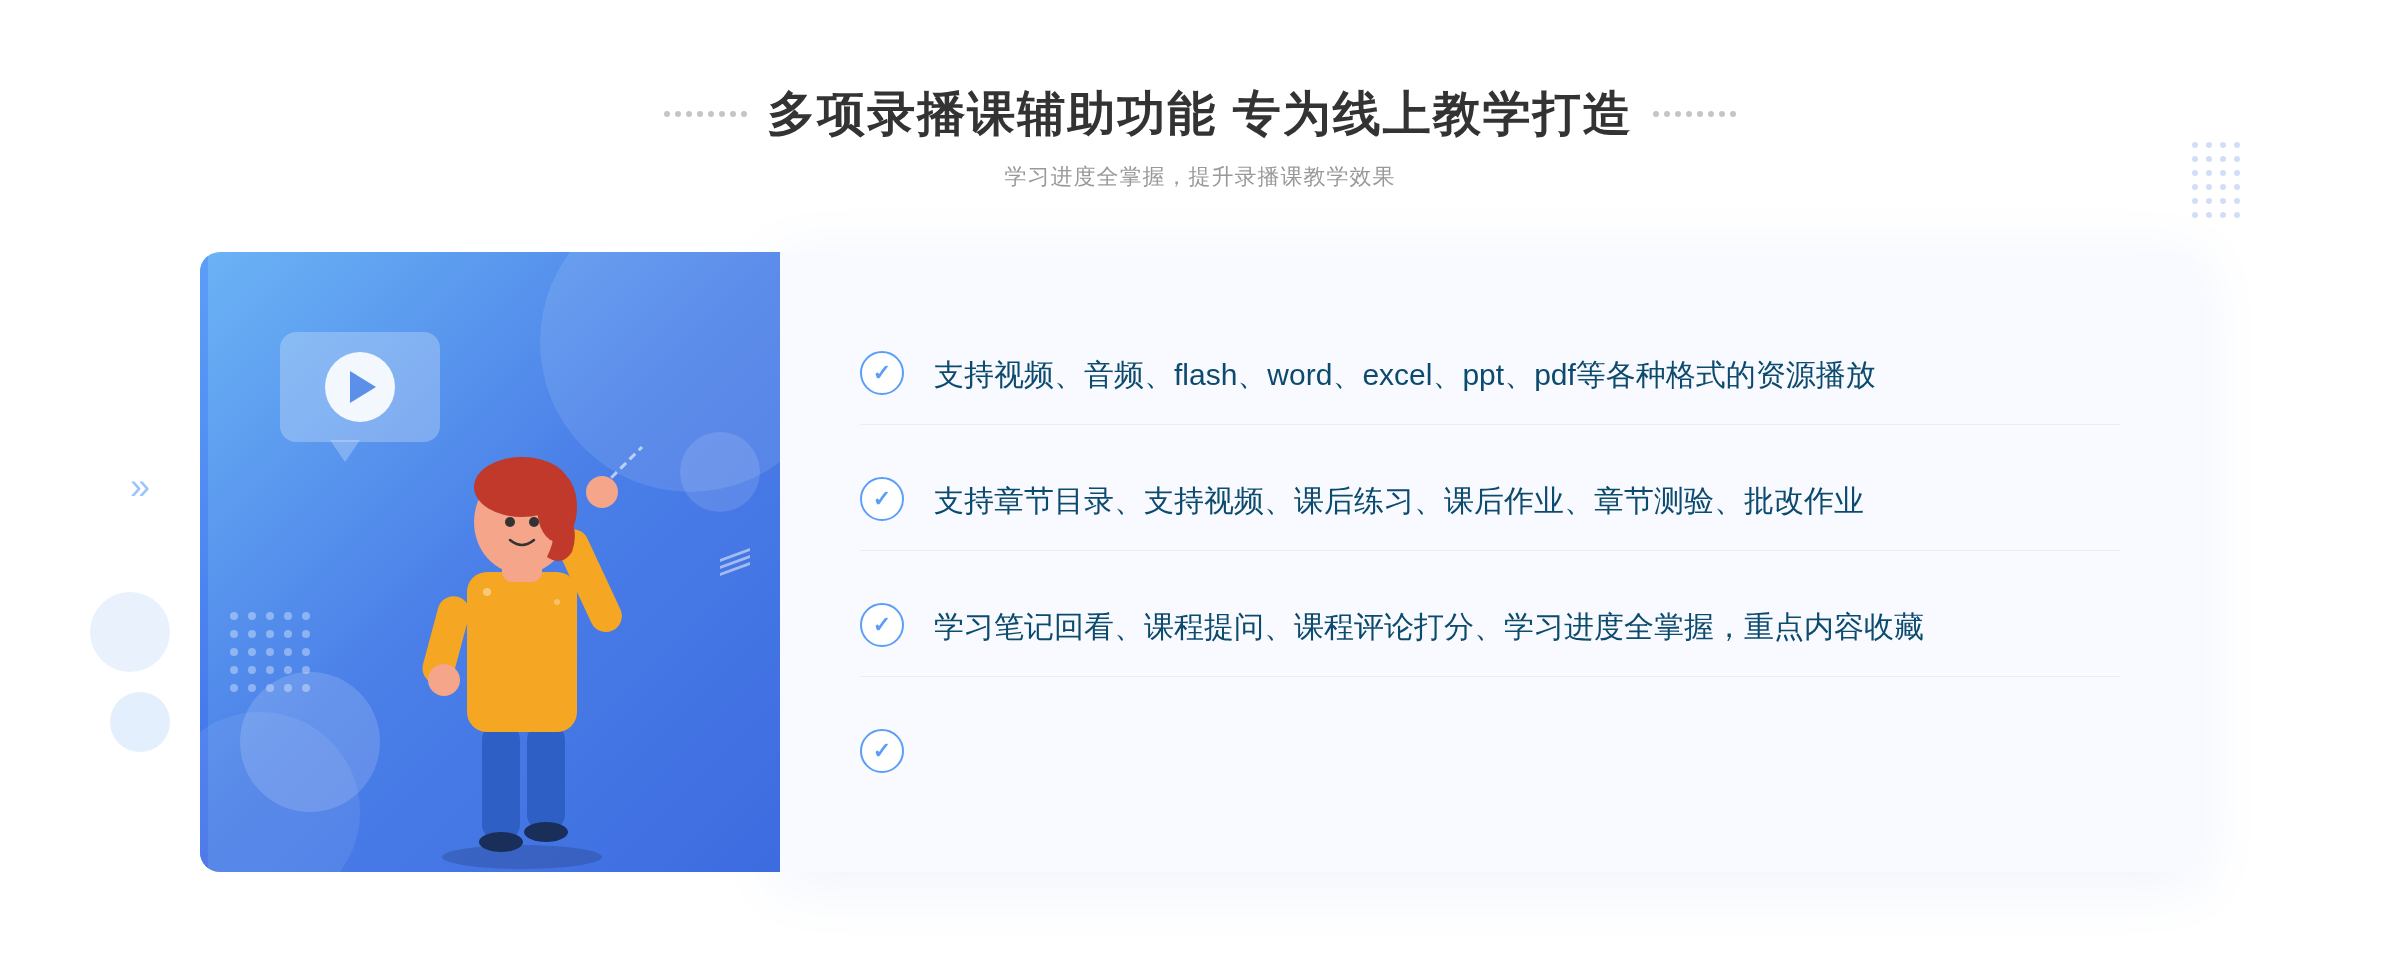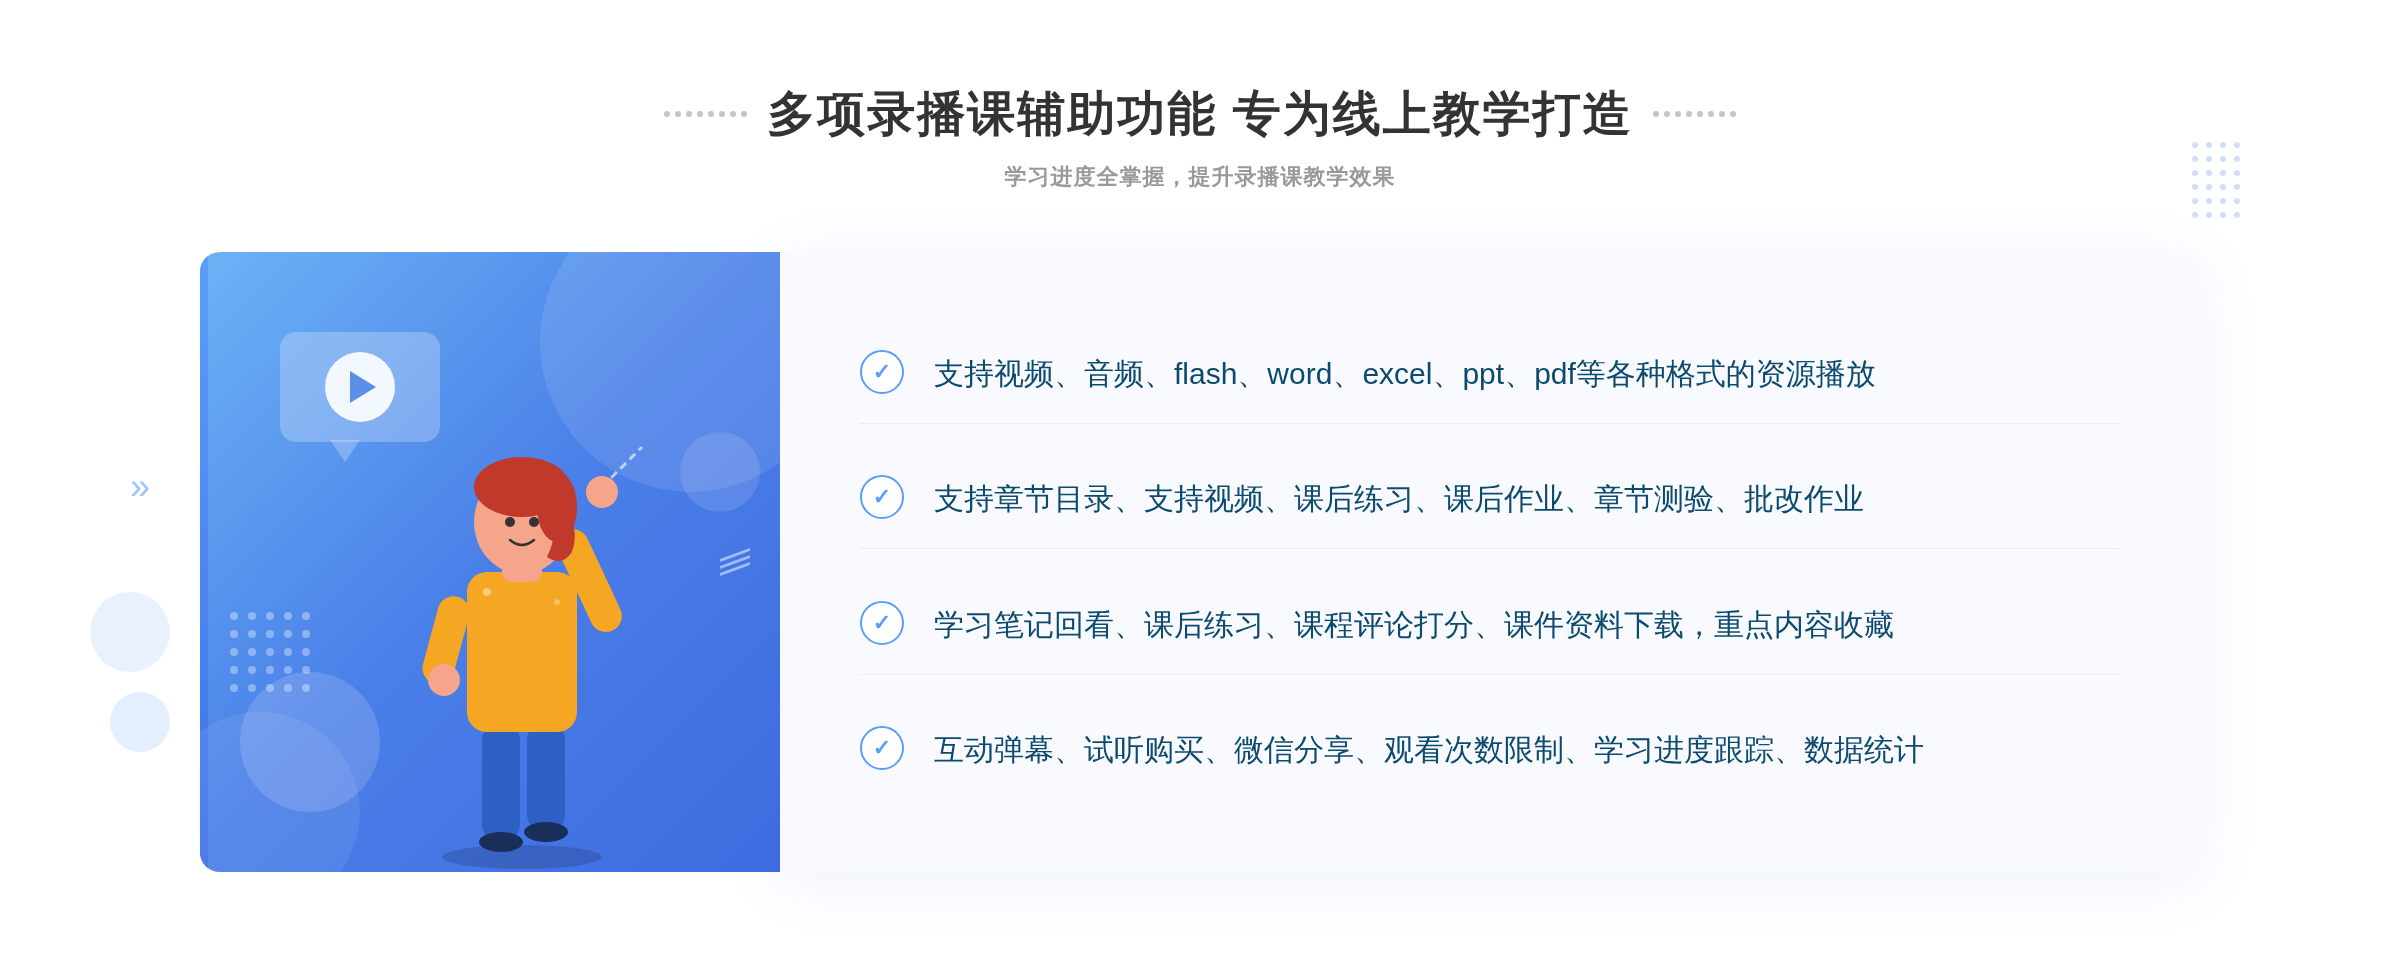--- a/index.html
+++ b/index.html
@@ -57,21 +57,21 @@
     .main-title {
       font-size: 48px;
       font-weight: 700;
       color: #333333;
       letter-spacing: 2px;
     }
 
     .subtitle {
       font-size: 22px;
       color: #999999;
-      font-weight: 700;
+      font-weight: 400;
       letter-spacing: 1px;
     }
 
     
     .content-area {
       display: flex;
       align-items: stretch;
       justify-content: center;
       width: 100%;
       padding: 0 200px;
@@ -521,26 +521,25 @@
         <div class="check-circle">
           <span class="check-mark">✓</span>
         </div>
         <span class="feature-text">支持章节目录、支持视频、课后练习、课后作业、章节测验、批改作业</span>
       </div>
 
       <div class="feature-item">
         <div class="check-circle">
           <span class="check-mark">✓</span>
         </div>
-        <span class="feature-text">学习笔记回看、课后练习、课程评论打分、课件资料下载，重点内容收藏</span>
+        <span class="feature-text">学习笔记回看、课程提问、课程评论打分、学习进度全掌握，重点内容收藏</span>
       </div>
 
       <div class="feature-item">
         <div class="check-circle">
           <span class="check-mark">✓</span>
         </div>
-        <span class="feature-text">互动弹幕、试听购买、微信分享、观看次数限制、学习进度跟踪、数据统计</span>
       </div>
 
     </div>
   </div>
 
 </div>
 
 </body></html>

